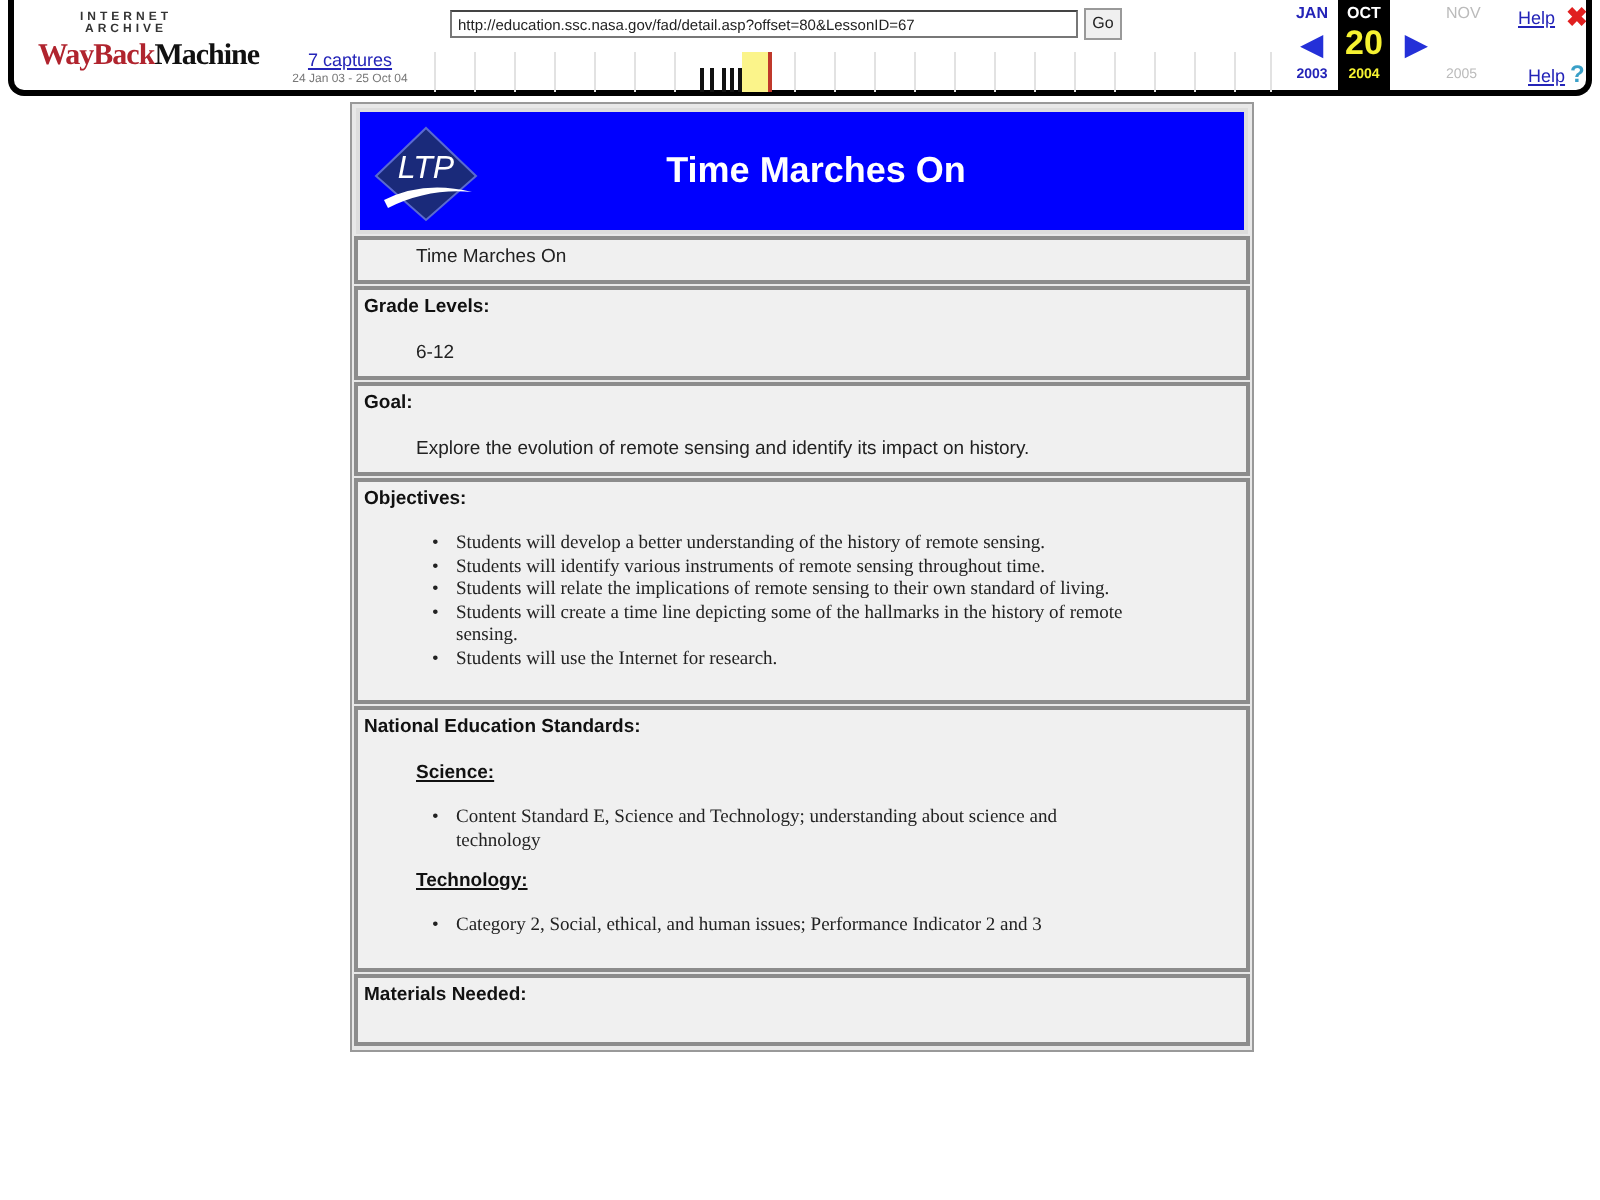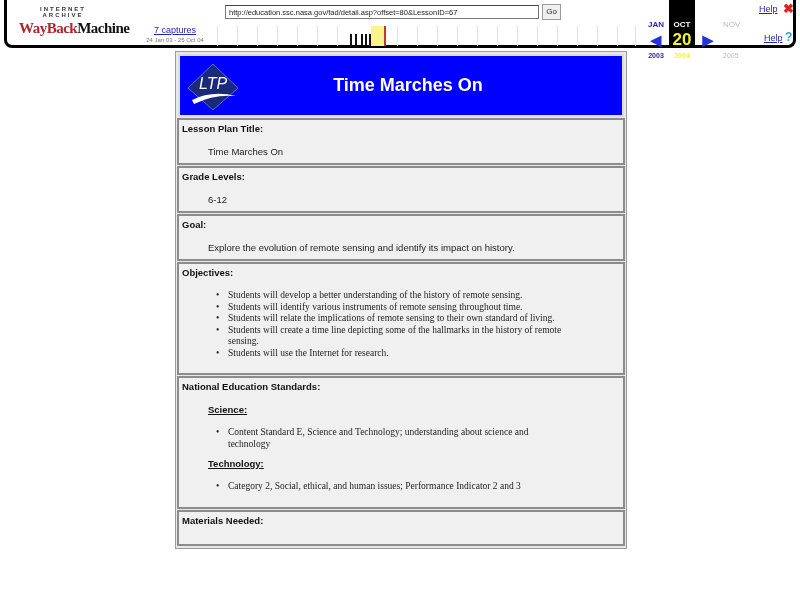--- a/index.html
+++ b/index.html
@@ -26,21 +26,21 @@
     .wb-go { position: absolute; left: 535px; top: 4px; width: 19px; height: 16px; border: 1px solid #999; background: #f0f0f0; font-size: 8px; line-height: 14px; text-align: center; color: #222; }
 
     .wb-timeline { position: absolute; left: 208px; top: 24px; width: 420px; height: 22px; }
     .wb-tick { position: absolute; top: 2px; width: 1px; height: 20px; background: #e2e2e2; }
     .wb-hl { position: absolute; left: 156px; top: 2px; width: 14px; height: 20px; background: #fbf48a; }
     .wb-cap { position: absolute; top: 10px; width: 2px; height: 12px; background: #111; }
     .wb-cur { position: absolute; top: 2px; width: 2px; height: 20px; background: #c0392b; }
 
     .wb-cal { position: absolute; left: 636px; top: 0; height: 45px; display: flex; }
     .wb-col { width: 26px; text-align: center; font-weight: bold; }
-    .wb-col .m { font-size: 8px; margin-top: 20px; height: 10px; }
+    .wb-col .m { font-size: 8px; margin-top: 2px; height: 10px; }
     .wb-col .d { font-size: 17px; height: 20px; line-height: 20px; }
     .wb-col .y { font-size: 7px; height: 11px; line-height: 11px; }
     .wb-col.prev .m, .wb-col.prev .y { color: #2424b8; }
     .wb-col.prev .d, .wb-col.next .d { color: #2430d8; font-size: 14px; }
     .wb-col.cur { background: #000; }
     .wb-col.cur .m { color: #fff; }
     .wb-col.cur .d { color: #f6f231; }
     .wb-col.cur .y { color: #f6f231; }
     .wb-col.next .m, .wb-col.next .y { color: #bbb; font-weight: normal; padding-left: 28px; }
 
@@ -139,21 +139,20 @@
   <div class="banner">
     <svg class="banner-logo" viewBox="0 0 54 50">
       <polygon points="27,2 52,26 27,48 2,26" fill="#1a2a7a" stroke="#5a6ad0" stroke-width="1"></polygon>
       <path d="M6,38 Q26,28 50,34 Q28,32 8,42 Z" fill="#ffffff"></path>
       <text x="27" y="27" text-anchor="middle" font-family="Liberation Sans, sans-serif" font-style="italic" font-size="16" fill="#ffffff">LTP</text>
     </svg>
     <div class="banner-title">Time Marches On</div>
   </div>
 
   <div class="section">
-    <h3>Lesson Plan Title:</h3>
     <div class="val">Time Marches On</div>
   </div>
 
   <div class="section">
     <h3>Grade Levels:</h3>
     <div class="val">6-12</div>
   </div>
 
   <div class="section">
     <h3>Goal:</h3>

